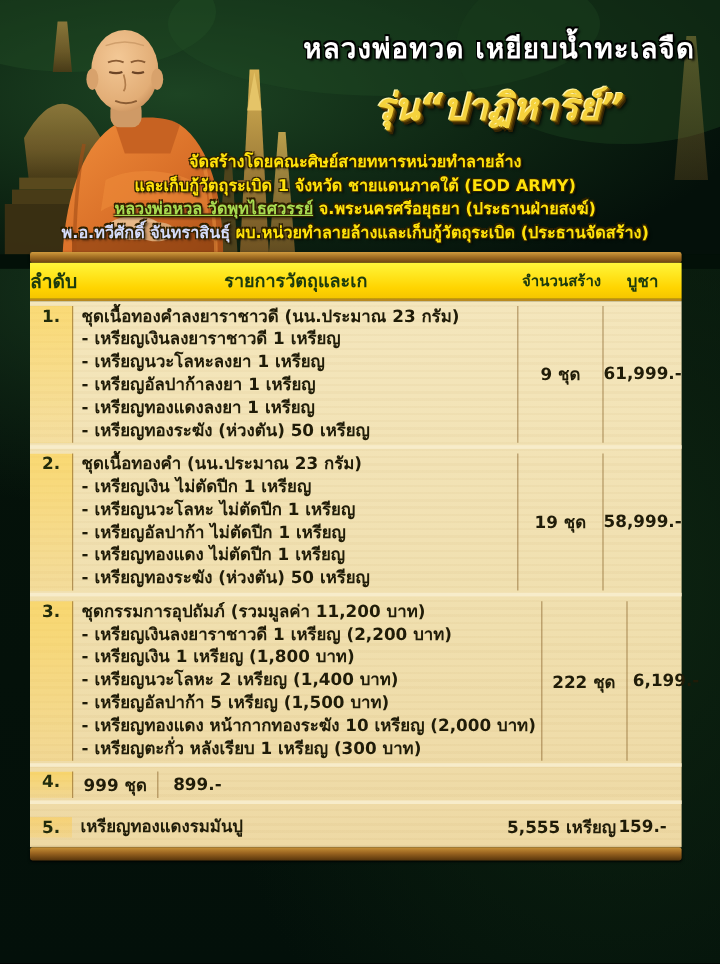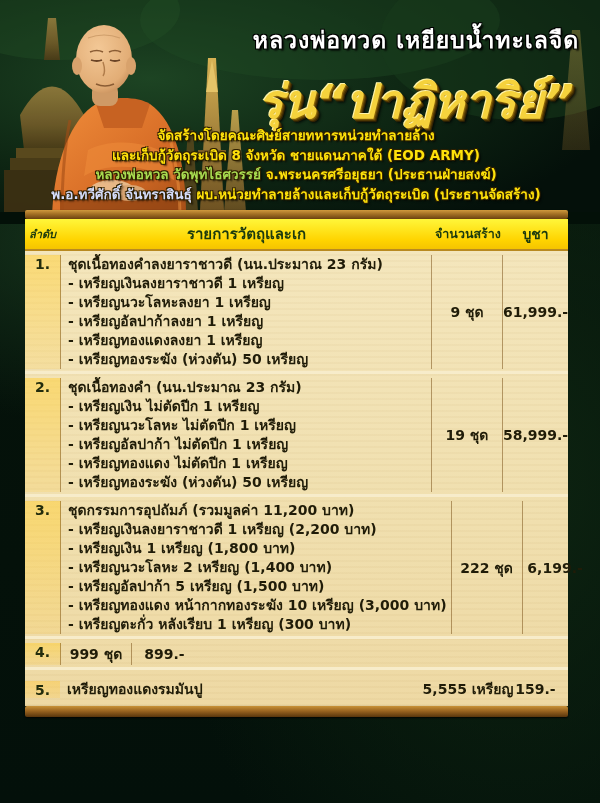--- a/index.html
+++ b/index.html
@@ -11,30 +11,30 @@
       radial-gradient(ellipse 500px 700px at 85% 60%, #0d2411 0%, rgba(5,13,8,0) 70%),
       linear-gradient(180deg,#0b1f10 0%,#05120a 40%,#03100a 100%);
   }
   .scene{position:absolute;left:0;top:0;width:600px;height:224px;}
   .title-block{position:absolute;left:240px;right:8px;top:22px;text-align:center;}
   .main-title{
     color:#ffffff;font-size:23px;font-weight:bold;letter-spacing:1px;white-space:nowrap;
     text-shadow:-1px -1px 0 #000,1px -1px 0 #000,-1px 1px 0 #000,2px 2px 2px #000;
   }
   .series-title{
-    margin-top:6px;font-size:47px;font-weight:bold;font-style:italic;white-space:nowrap;
+    margin-top:6px;font-size:31px;font-weight:bold;font-style:italic;white-space:nowrap;
     color:#f5d23c;
     text-shadow:-1px -1px 0 #fff3a8,1px 1px 0 #8a6408,2px 2px 0 #5a3f05,3px 3px 0 #352403,4px 4px 3px rgba(0,0,0,.85);
   }
   .info-block{position:absolute;left:0px;right:8px;top:126px;text-align:center;}
   .info-line{
     color:#ffe20a;font-size:13.5px;font-weight:bold;line-height:19.5px;white-space:nowrap;
     text-shadow:-1px -1px 0 #2e2000,1px -1px 0 #2e2000,-1px 1px 0 #2e2000,1px 1px 0 #2e2000,2px 2px 2px rgba(0,0,0,.7);
   }
-  .info-line .nm-green{color:#a8dc50;}
+  .info-line .nm-green{color:#a8dc50;text-decoration:underline;}
   .info-line .nm-blue{color:#d4dcfa;}
   .price-table{position:absolute;left:25px;top:210px;width:543px;}
   .bar{
     height:9px;border-radius:2px;
     background:linear-gradient(180deg,#d09a3e 0%,#a87426 40%,#6b4210 100%);
     box-shadow:0 1px 2px rgba(0,0,0,.8);
   }
   .bar.bottom{height:11px;background:linear-gradient(180deg,#c89238 0%,#9a6420 45%,#58350c 100%);}
   .thead{
     display:flex;height:30px;align-items:center;
@@ -161,29 +161,29 @@
     </svg>
   </div>
 
   <div class="title-block">
     <div class="main-title">หลวงพ่อทวด เหยียบน้ำทะเลจืด</div>
     <div class="series-title">รุ่น“ปาฏิหาริย์”</div>
   </div>
 
   <div class="info-block">
     <div class="info-line">จัดสร้างโดยคณะศิษย์สายทหารหน่วยทำลายล้าง</div>
-    <div class="info-line">และเก็บกู้วัตถุระเบิด 8 จังหวัด ชายแดนภาคใต้ (EOD ARMY)</div>
+    <div class="info-line">และเก็บกู้วัตถุระเบิด 1 จังหวัด ชายแดนภาคใต้ (EOD ARMY)</div>
     <div class="info-line"><span class="nm-green">หลวงพ่อหวล วัดพุทไธศวรรย์</span><span> จ.พระนครศรีอยุธยา (ประธานฝ่ายสงฆ์)</span></div>
     <div class="info-line"><span class="nm-blue">พ.อ.ทวีศักดิ์ จันทราสินธุ์</span><span> ผบ.หน่วยทำลายล้างและเก็บกู้วัตถุระเบิด (ประธานจัดสร้าง)</span></div>
   </div>
 
   <div class="price-table">
     <div class="bar top"></div>
     <div class="thead">
-      <div class="hc" style="width:35px;flex:0 0 35px;font-size:11px;font-style:italic;">ลำดับ</div>
+      <div class="hc" style="width:35px;flex:0 0 35px;font-size:16px;">ลำดับ</div>
       <div class="hc" style="flex:1 1 auto;font-size:15px;">รายการวัตถุและเก</div>
       <div class="hc" style="width:70px;flex:0 0 70px;font-size:12.5px;text-align:center;">จำนวนสร้าง</div>
       <div class="hc" style="width:65px;flex:0 0 65px;font-size:14px;">บูชา</div>
     </div>
     <div class="tbody">
   <div class="trow">
     <div class="c-no">1.</div>
     <div class="c-items">
             <div class="item-line">ชุดเนื้อทองคำลงยาราชาวดี (นน.ประมาณ 23 กรัม)</div>
             <div class="item-line">- เหรียญเงินลงยาราชาวดี 1 เหรียญ</div>
@@ -211,21 +211,21 @@
   </div>
 
   <div class="trow">
     <div class="c-no">3.</div>
     <div class="c-items">
             <div class="item-line">ชุดกรรมการอุปถัมภ์ (รวมมูลค่า 11,200 บาท)</div>
             <div class="item-line">- เหรียญเงินลงยาราชาวดี 1 เหรียญ (2,200 บาท)</div>
             <div class="item-line">- เหรียญเงิน 1 เหรียญ (1,800 บาท)</div>
             <div class="item-line">- เหรียญนวะโลหะ 2 เหรียญ (1,400 บาท)</div>
             <div class="item-line">- เหรียญอัลปาก้า 5 เหรียญ (1,500 บาท)</div>
-            <div class="item-line">- เหรียญทองแดง หน้ากากทองระฆัง 10 เหรียญ (3,000 บาท)</div>
+            <div class="item-line">- เหรียญทองแดง หน้ากากทองระฆัง 10 เหรียญ (2,000 บาท)</div>
             <div class="item-line">- เหรียญตะกั่ว หลังเรียบ 1 เหรียญ (300 บาท)</div>
           </div>
     <div class="c-qty">222 ชุด</div>
     <div class="c-price">6,199.-</div>
   </div>
 
   <div class="trow">
     <div class="c-no">4.</div>
     <div class="c-qty">999 ชุด</div>
     <div class="c-price">899.-</div>

